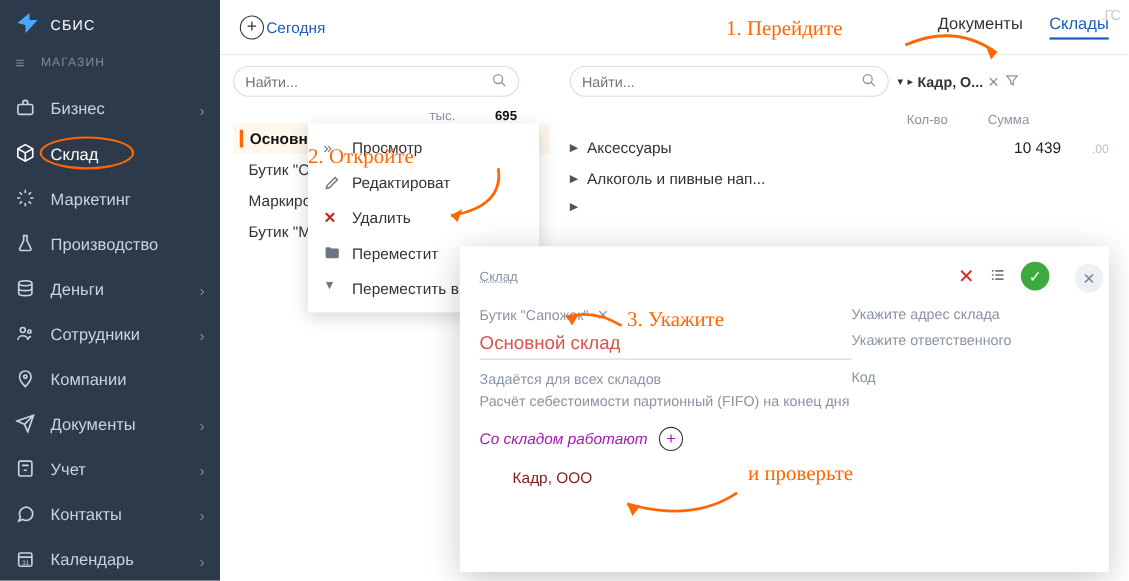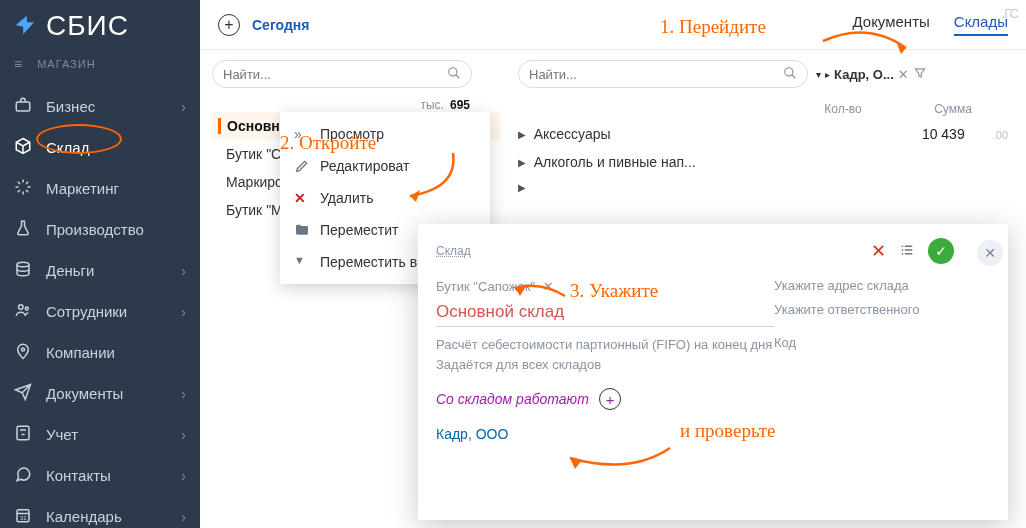--- a/index.html
+++ b/index.html
@@ -2,48 +2,48 @@
 <html><head>
 <meta charset="utf-8">
 <style>
   * { box-sizing: border-box; margin: 0; padding: 0; }
   body { font-family: Arial, Helvetica, sans-serif; font-size: 14px; color: #333; background: #fff; width: 1026px; height: 528px; overflow: hidden; position: relative; }
 
   
   .sidebar { position: absolute; left:0; top:0; width: 200px; height: 528px; background:#2d3a4c; color:#c9d2de; }
   .logo-row { display:flex; align-items:center; gap:10px; padding:10px 14px 6px; }
   .logo-row svg { width:22px; height:22px; }
-  .brand { color:#fff; font-size:28px; letter-spacing:1px; font-weight: 500;}
+  .brand { color:#fff; font-size:13px; letter-spacing:1px; font-weight: 500;}
   .shop-row { display:flex; align-items:center; gap:14px; padding:8px 14px; color:#7e8a9c; font-size:11px; letter-spacing:1px; }
   .menu { margin-top:6px; }
   .menu-item { display:flex; align-items:center; gap:14px; padding:10px 14px; cursor:pointer; position:relative; }
   .menu-item .chev { margin-left:auto; color:#7e8a9c; }
   .menu-item.active { color:#fff; }
   .menu-item .icon svg { width:18px; height:18px; }
   .menu-item .label { font-size:15px; }
   .active-ellipse { position:absolute; left:36px; top:124px; width:86px; height:30px; border:2px solid #ff6600; border-radius:50%; pointer-events:none; }
 
   
   .main { position:absolute; left:200px; top:0; right:0; height:528px; }
 
   .topbar { display:flex; align-items:center; height:50px; padding:0 18px; border-bottom:1px solid #e6e9ed; }
   .plus-btn { width:22px; height:22px; border-radius:50%; border:1px solid #333; display:flex; align-items:center; justify-content:center; font-size:16px; cursor:pointer; }
-  .today { margin-left:12px; color:#1c5bb8; font-weight:700; }
+  .today { margin-left:2px; color:#1c5bb8; font-weight:400; }
   .spacer { flex:1; }
   .tabs { display:flex; gap:24px; font-size:15px; }
   .tab { padding-bottom:4px; cursor:pointer; }
   .tab.active { color:#1c5bb8; border-bottom:2px solid #1c5bb8; }
 
   .cols { display:flex; height:calc(528px - 50px); }
 
   
   .col-left { width:300px; padding:10px 0 0 12px; position:relative; }
   .search { display:flex; align-items:center; border:1px solid #d9dde3; border-radius:16px; height:28px; padding:0 10px; color:#a3abb8; width:260px; margin-bottom:10px; }
   .search input { flex:1; border:none; outline:none; font-size:13px; background:transparent; color:#333; }
-  .thousands-header { display:flex; justify-content:flex-end; padding-right:30px; font-size:12px; color:#8a94a3; }
+  .thousands-header { display:flex; justify-content:flex-end; padding-right:30px; font-size:12px; color:#8a94a3;gap:30px; }
   .thousands-header .val { color:#111; font-weight:600; margin-left:6px;}
   .wh-row { display:flex; align-items:center; padding:6px 10px 6px 6px; }
   .wh-row .marker { width:3px; height:16px; background:#ff6600; margin-right:6px; }
   .wh-row .name { flex:1; color:#111; }
   .wh-row .count { color:#333; text-align:right; width:40px; }
   .wh-row .dots { color:#8a94a3; margin-left:6px; cursor:pointer; letter-spacing:-1px; }
   .wh-sub { padding:6px 10px 6px 14px; display:flex; }
   .wh-sub .name { flex:1; color:#333; }
   .wh-sub .count { color:#333; width:40px; text-align:right; }
   .main-selected { font-weight:600; background:#fef7ee; }
@@ -55,21 +55,21 @@
   .ctx-item .lbl { color:#333; }
   .ctx-item.del .ci { color:#cc2222; font-weight:bold; }
 
   
   .col-right { flex:1; padding:10px 18px 0 18px; position:relative; }
   .right-top { display:flex; align-items:center; gap:8px; margin-bottom:10px; }
   .right-top .search { width: calc(100% - 200px); margin-bottom:0;}
   .cols-hdr { display:flex; font-size:12px; color:#8a94a3; padding:4px 0; }
   .cols-hdr .c1 { flex:1; }
   .cols-hdr .c2 { width:110px; text-align:center; }
-  .cols-hdr .c3 { width:110px; text-align:center; }
+  .cols-hdr .c3 { width:110px; text-align:left; }
   .cat-row { display:flex; align-items:center; padding:6px 0; cursor:pointer; }
   .cat-row .tri { margin-right:8px; font-size:10px; color:#555; }
   .cat-row .name { flex:1; color:#333; }
   .cat-row .sum { width:110px; text-align:right; color:#222; }
   .cat-row .sum .dec { color:#b9c0cb; font-size:11px;padding-left:28px; }
   .breadcrumb-filter { display:flex; align-items:center; gap:4px; font-size:13px; }
   .breadcrumb-filter .chev { font-size:10px; }
   .breadcrumb-filter .crumb { font-weight:600; }
   .filter-icon, .clear-icon { color:#8a94a3; cursor:pointer; }
 
@@ -85,21 +85,21 @@
   .card-btns .ok { width:26px; height:26px; background:#3daa3d; border-radius:50%; color:#fff; display:flex; align-items:center; justify-content:center; cursor:pointer; }
   .card-row { display:flex; margin-bottom:8px; }
   .card-row .left { flex:1; }
   .card-row .right { width:180px; color:#8a94a3; font-size:13px; text-align:left; }
   .parent-tag { color:#8a94a3; font-size:13px; }
   .parent-tag .xx { margin-left:4px; cursor:pointer; }
   .wh-name { color:#d9534f; font-size:17px; font-weight:500; border-bottom:1px solid #d0d4db; padding-bottom:4px; }
   .calc-text { color:#8a94a3; font-size:13px; line-height:1.5; }
   .works-row { display:flex; align-items:center; gap:10px; margin-top:14px; color:#a21caf;font-style:italic; }
   .works-row .plus-sm { width:22px; height:22px; border:1px solid #333; border-radius:50%; display:flex; align-items:center; justify-content:center; cursor:pointer; font-size:15px;}
-  .org { margin-top:16px; color:#0369a1; }
+  .org { margin-top:16px; color:#7f1d1d;margin-left:30px; }
   .card-close-outer { width:36px; display:flex; justify-content:center; padding-top:16px; }
   .round-x { width:26px; height:26px; border-radius:50%; background:#edf0f4; color:#7a8494; display:flex; align-items:center; justify-content:center; cursor:pointer; font-size:14px;}
 
   
   .anno { position:absolute; color:#ff6600; font-family: "Comic Sans MS", cursive; font-size:19px; pointer-events:none; z-index:50; }
   .arrow { position:absolute; pointer-events:none; z-index:49; }
 
   
   .sys-ic { position:absolute; right:8px; top:6px; color:#c6ccd6; font-size:13px; letter-spacing:-1px;}
 </style>
@@ -354,22 +354,22 @@
     <div class="card-row">
       <div class="left">
         <div class="wh-name">Основной склад</div>
       </div>
       <div class="right">Укажите ответственного</div>
     </div>
 
     <div class="card-row">
       <div class="left">
         <div class="calc-text">
+          <div>Задаётся для всех складов</div>
           <div>Расчёт себестоимости партионный (FIFO) на конец дня</div>
-          <div>Задаётся для всех складов</div>
         </div>
       </div>
       <div class="right">Код</div>
     </div>
 
     <div class="works-row">
       <span>Со складом работают</span>
       <span class="plus-sm">+</span>
     </div>
     <div class="org">Кадр, ООО</div>

